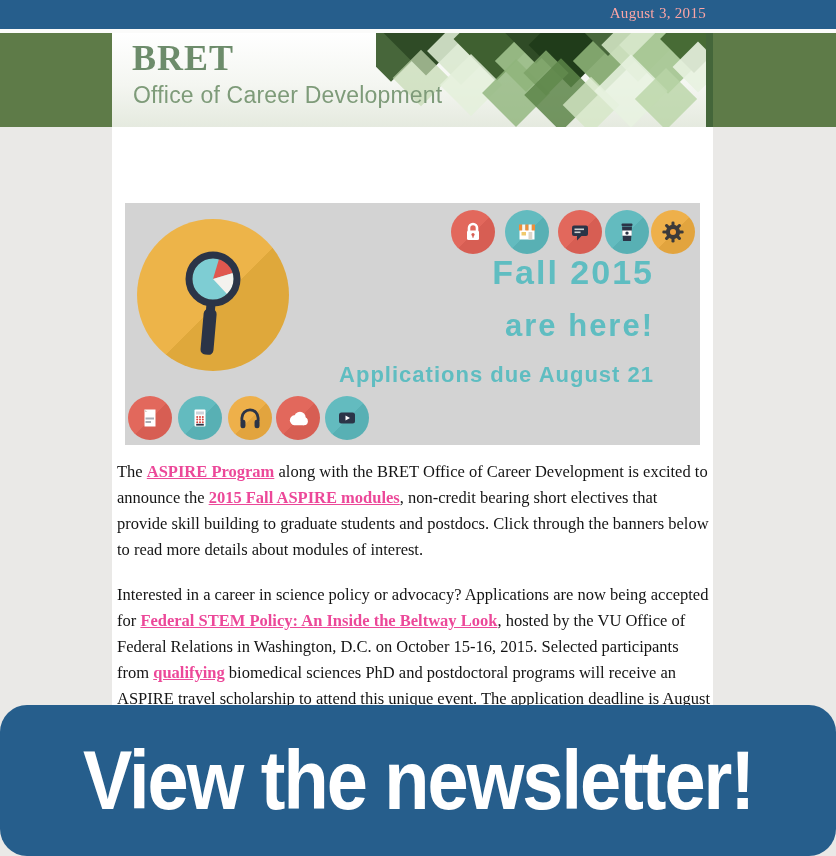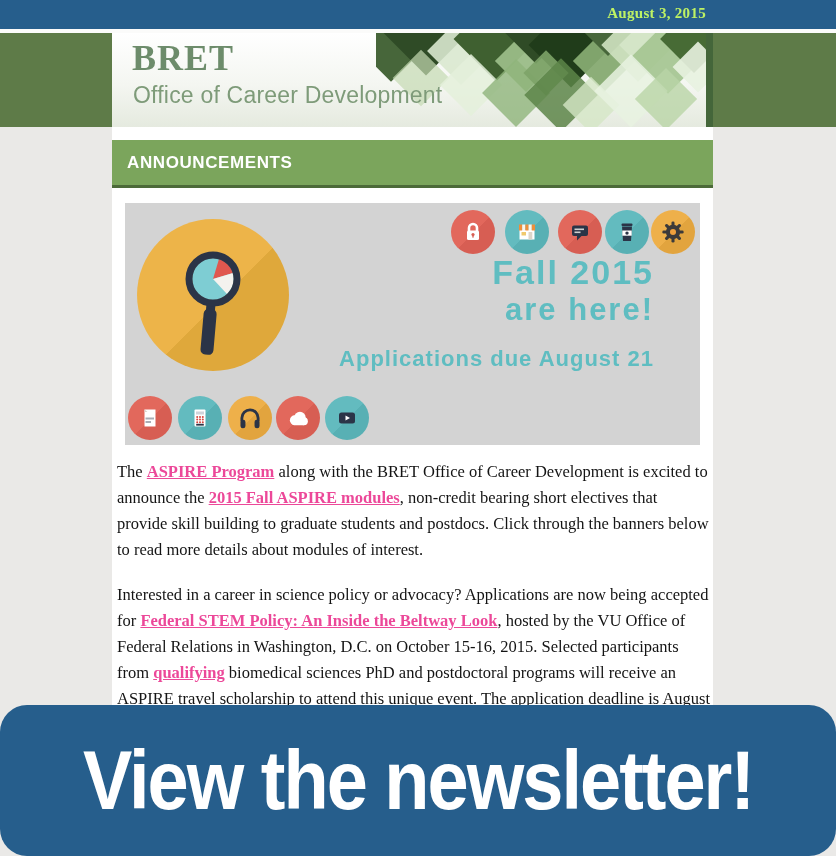--- a/index.html
+++ b/index.html
@@ -12,21 +12,21 @@
   }
 
   
   .topbar {
     position:absolute; left:0; top:0; width:836px; height:29px;
     background:#265e8c;
   }
   .topbar .date {
     position:absolute; right:130px; top:5px;
     font-family:"Liberation Serif", serif;
-    font-size:15px; font-weight:700; color:#bef264; letter-spacing:.3px;
+    font-size:15px; font-weight:400; color:#fca5a5; letter-spacing:.3px;
   }
   .sep-line { position:absolute; left:0; top:29px; width:836px; height:4px; background:#fbfbfa; }
 
   
   .band { position:absolute; left:0; top:33px; width:836px; height:94px; background:#5e7b48; }
   .header-card {
     position:absolute; left:112px; top:33px; width:601px; height:94px;
     background:linear-gradient(#ffffff 0%, #f4f6f1 55%, #e5eadf 100%);
     border-right:7px solid #44663a;
     overflow:hidden;
@@ -73,21 +73,21 @@
   .c-red  { background:linear-gradient(135deg, #e2685c 52%, #d75e53 52%); }
   .c-teal { background:linear-gradient(135deg, #63bbbf 52%, #58b0b4 52%); }
   .c-yel  { background:linear-gradient(135deg, #eeb04a 52%, #e2a43e 52%); }
 
   .hero-text {
     position:absolute; right:46px; top:52px; text-align:right;
     color:#5fbdc1; font-weight:bold; line-height:1;
   }
   .ht1 { font-size:34px; letter-spacing:2px; }
   .ht2 { font-size:47px; letter-spacing:1px; margin-top:9px; }
-  .ht3 { font-size:31px; letter-spacing:2px; margin-top:5px; }
+  .ht3 { font-size:31px; letter-spacing:2px; margin-top:21px; }
   .ht4 { font-size:22px; letter-spacing:1px; margin-top:23px; }
 
   
   .para {
     position:absolute; left:5px; width:594px;
     font-family:"Liberation Serif", serif;
     font-size:16.5px; line-height:26px; color:#141414;
   }
   .p1 { top:332px; }
   .p2 { top:455px; }
@@ -137,21 +137,20 @@
       <rect x="229" y="32" width="52" height="52" fill="#e8f2e0" opacity=".85" transform="rotate(45 255 58)"></rect>
       <rect x="268" y="44" width="44" height="44" fill="#b9d4a6" opacity=".8" transform="rotate(45 290 66)"></rect>
     </g>
   </svg>
   <div class="brand-title">BRET</div>
   <div class="brand-sub">Office of Career Development</div>
 </div>
 
 <div class="content-col">
 
-  <div class="announce">ANNOUNCEMENTS</div>
 
   <div class="hero">
 
     <div class="big-circle">
       <svg width="152" height="152" viewBox="0 0 152 152">
         <g transform="rotate(5 76 62)">
           <rect x="71.5" y="82" width="9" height="12" fill="#2b3447"></rect>
           <rect x="69.5" y="90" width="13" height="46" rx="5" fill="#2b3447"></rect>
         </g>
         <circle cx="76" cy="60" r="21" fill="#7ecdd3"></circle>

